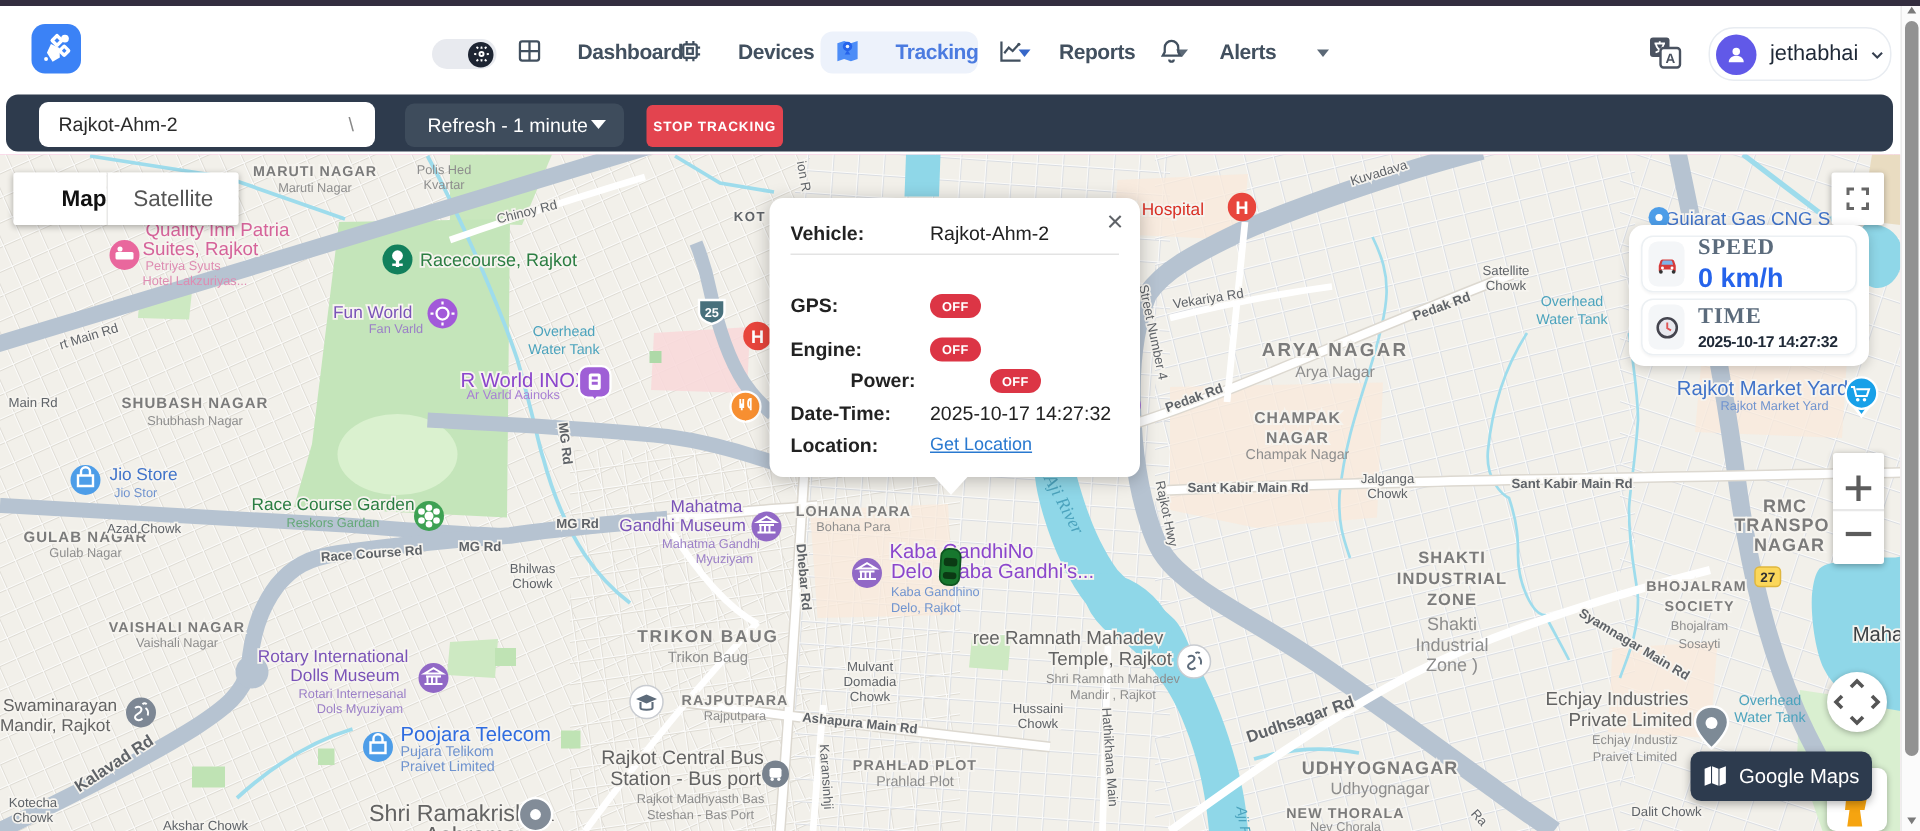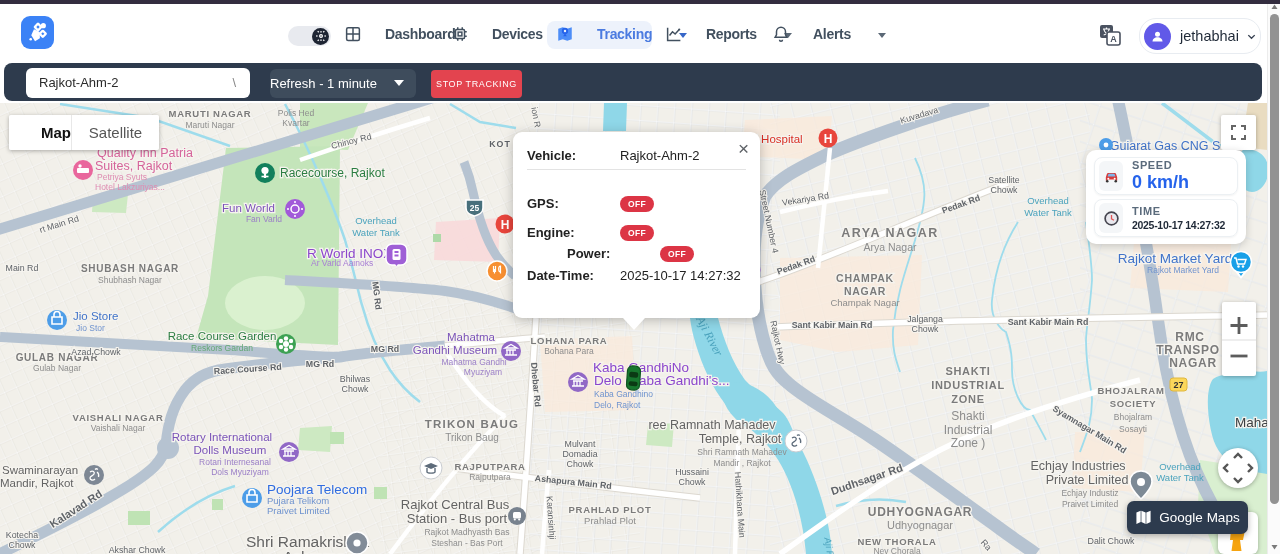--- a/index.html
+++ b/index.html
@@ -19,44 +19,44 @@
   #trackpill { position:absolute; left:547px; top:17px; width:105px; height:28px; background:#edf2fb; border-radius:8px; }
   .navicon { width:18px; height:18px; }
   #userpill { position:absolute; left:1139px; top:14px; width:122px; height:36px; border:1px solid #e8ecf1; border-radius:17px;
      background:#fff; display:flex; align-items:center; }
   #avatar { width:27px; height:27px; border-radius:50%; background:#6159e8; margin-left:4px;
      display:flex; align-items:center; justify-content:center; }
   #subbar { position:absolute; left:4px; top:63px; width:1258px; height:38px; background:#2e3b4d; border-radius:8px; z-index:40; }
   #vehinput { position:absolute; left:22px; top:5px; width:224px; height:30px; background:#fff; border-radius:6px;
      font-size:13px; color:#2b2b2b; line-height:30px; padding-left:13px; }
   #refresh { position:absolute; left:266px; top:6px; width:146px; height:29px; background:#3e4c5c; border-radius:6px;
-     color:#fff; font-size:13px; line-height:29px; }
+     color:#fff; font-size:13px; line-height:29px; padding-left:15px; }
   #stopbtn { position:absolute; left:427px; top:7px; width:91px; height:28px; background:#e3444f; border-radius:4px;
-     color:#fff; font-size:9px; font-weight:normal; letter-spacing:0.6px; text-align:center; line-height:28px; }
+     color:#fff; font-size:9px; font-weight:bold; letter-spacing:0.6px; text-align:center; line-height:28px; }
   #map { position:absolute; left:0; top:103px; width:1267px; height:451px; background:#f9a8d4; }
   #mapsat { position:absolute; left:9px; top:12px; height:35px; display:flex; z-index:20;
      box-shadow:0 1px 4px rgba(0,0,0,0.3); border-radius:2px; }
   #mapsat .b1 { width:62px; background:#fff; font-size:15px; font-weight:bold; color:#111; text-align:right; line-height:35px; border-radius:2px 0 0 2px;}
   #mapsat .b2 { width:88px; background:#fff; font-size:15px; color:#565656; text-align:center; line-height:35px; border-left:1px solid #e8e8e8; border-radius:0 2px 2px 0;}
   #popup { position:absolute; left:513px; top:29px; width:247px; height:186px; background:#fff; border-radius:9px;
      box-shadow:0 2px 12px rgba(0,0,0,0.25); z-index:30; font-size:13px; color:#222; }
   #popup .tail { position:absolute; left:110px; top:186px; width:0; height:0;
      border-left:11px solid transparent; border-right:11px solid transparent; border-top:12px solid #fff; }
   #popup .row { position:absolute; left:14px; width:218px; display:flex; }
   #popup .lbl { font-weight:bold; width:93px; }
   #popup .off { background:#dc3545; color:#fff; font-size:8.5px; font-weight:bold; border-radius:9px;
      padding:0 8px; line-height:16px; height:16px; letter-spacing:0.3px;}
   #popup .x { position:absolute; right:11px; top:6px; color:#5f6368; font-size:19px; font-weight:400;}
   #cards { position:absolute; left:1086px; top:47px; width:160px; height:94px; background:#fff; border-radius:10px;
      box-shadow:0 2px 8px rgba(0,0,0,0.18); z-index:25; padding:7px 8px; }
   .card { width:144px; height:38px; border:1px solid #ecf0f3; border-radius:8px; display:flex; align-items:center;
      margin-bottom:4px; box-shadow:0 1px 2px rgba(0,0,0,0.05); }
   .cicon { width:24px; height:30px; background:#f4f6f8; border-radius:6px; margin-left:4px;
      display:flex; align-items:center; justify-content:center; font-size:13px; }
-  .clabel { font-size:11px; font-weight:bold; color:#5b6b7c; letter-spacing:0.6px; }
+  .clabel { font-size:15px; font-weight:bold; color:#5b6b7c; letter-spacing:0.6px;font-family:Liberation Serif, serif; }
   .cval1 { font-size:18px; font-weight:bold; color:#2563eb; margin-top:1px; white-space:nowrap;}
   .cval2 { font-size:10.5px; letter-spacing:-0.3px; font-weight:bold; color:#1f2937; margin-top:2px; white-space:nowrap; }
   #fsbtn { position:absolute; left:1221px; top:12px; width:35px; height:35px; background:#fff; border-radius:2px;
      box-shadow:0 1px 4px rgba(0,0,0,0.3); z-index:20; }
   #zoomctl { position:absolute; left:1222px; top:199px; width:34px; height:74px; background:#fff; border-radius:2px;
      box-shadow:0 1px 4px rgba(0,0,0,0.3); z-index:20; color:#666; }
   #panctl { position:absolute; left:1218px; top:345px; width:40px; height:40px; background:#fff; border-radius:50%;
      box-shadow:0 1px 4px rgba(0,0,0,0.3); z-index:20; }
   #pegman { position:absolute; left:1218px; top:409px; width:40px; height:42px; background:#fff; border-radius:6px;
      box-shadow:0 1px 4px rgba(0,0,0,0.3); z-index:18; }
@@ -574,20 +574,24 @@
         <span class="off">OFF</span>
       </div>
     <div class="row" style="top:114px;padding-left:40px;">
         <span class="lbl">Power:</span>
         <span class="off">OFF</span>
       </div>
     <div class="row" style="top:136px;">
         <span class="lbl">Date-Time:</span>
         <span>2025-10-17 14:27:32</span>
       </div>
+    <div class="row" style="top:157px;">
+        <span class="lbl">Location:</span>
+        <span style="color:#2979d0; text-decoration:underline; font-size:12px;">Get Location</span>
+      </div>
   </div>
 
   <div id="cards">
     <div class="card">
       <div class="cicon">
           <svg width="17" height="17" viewBox="0 0 24 24">
             <path d="M4 13l1.5-4.5A2 2 0 0 1 7.4 7h9.2a2 2 0 0 1 1.9 1.5L20 13v5h-2.4l-.5-1.6H6.9L6.4 18H4z" fill="#d63a3a"></path>
             <path d="M6.5 12l1-3.3a1 1 0 0 1 1-.7h7a1 1 0 0 1 1 .7l1 3.3z" fill="#7fb3e8"></path>
             <circle cx="7.5" cy="15" r="1.4" fill="#fff"></circle>
             <circle cx="16.5" cy="15" r="1.4" fill="#fff"></circle>

